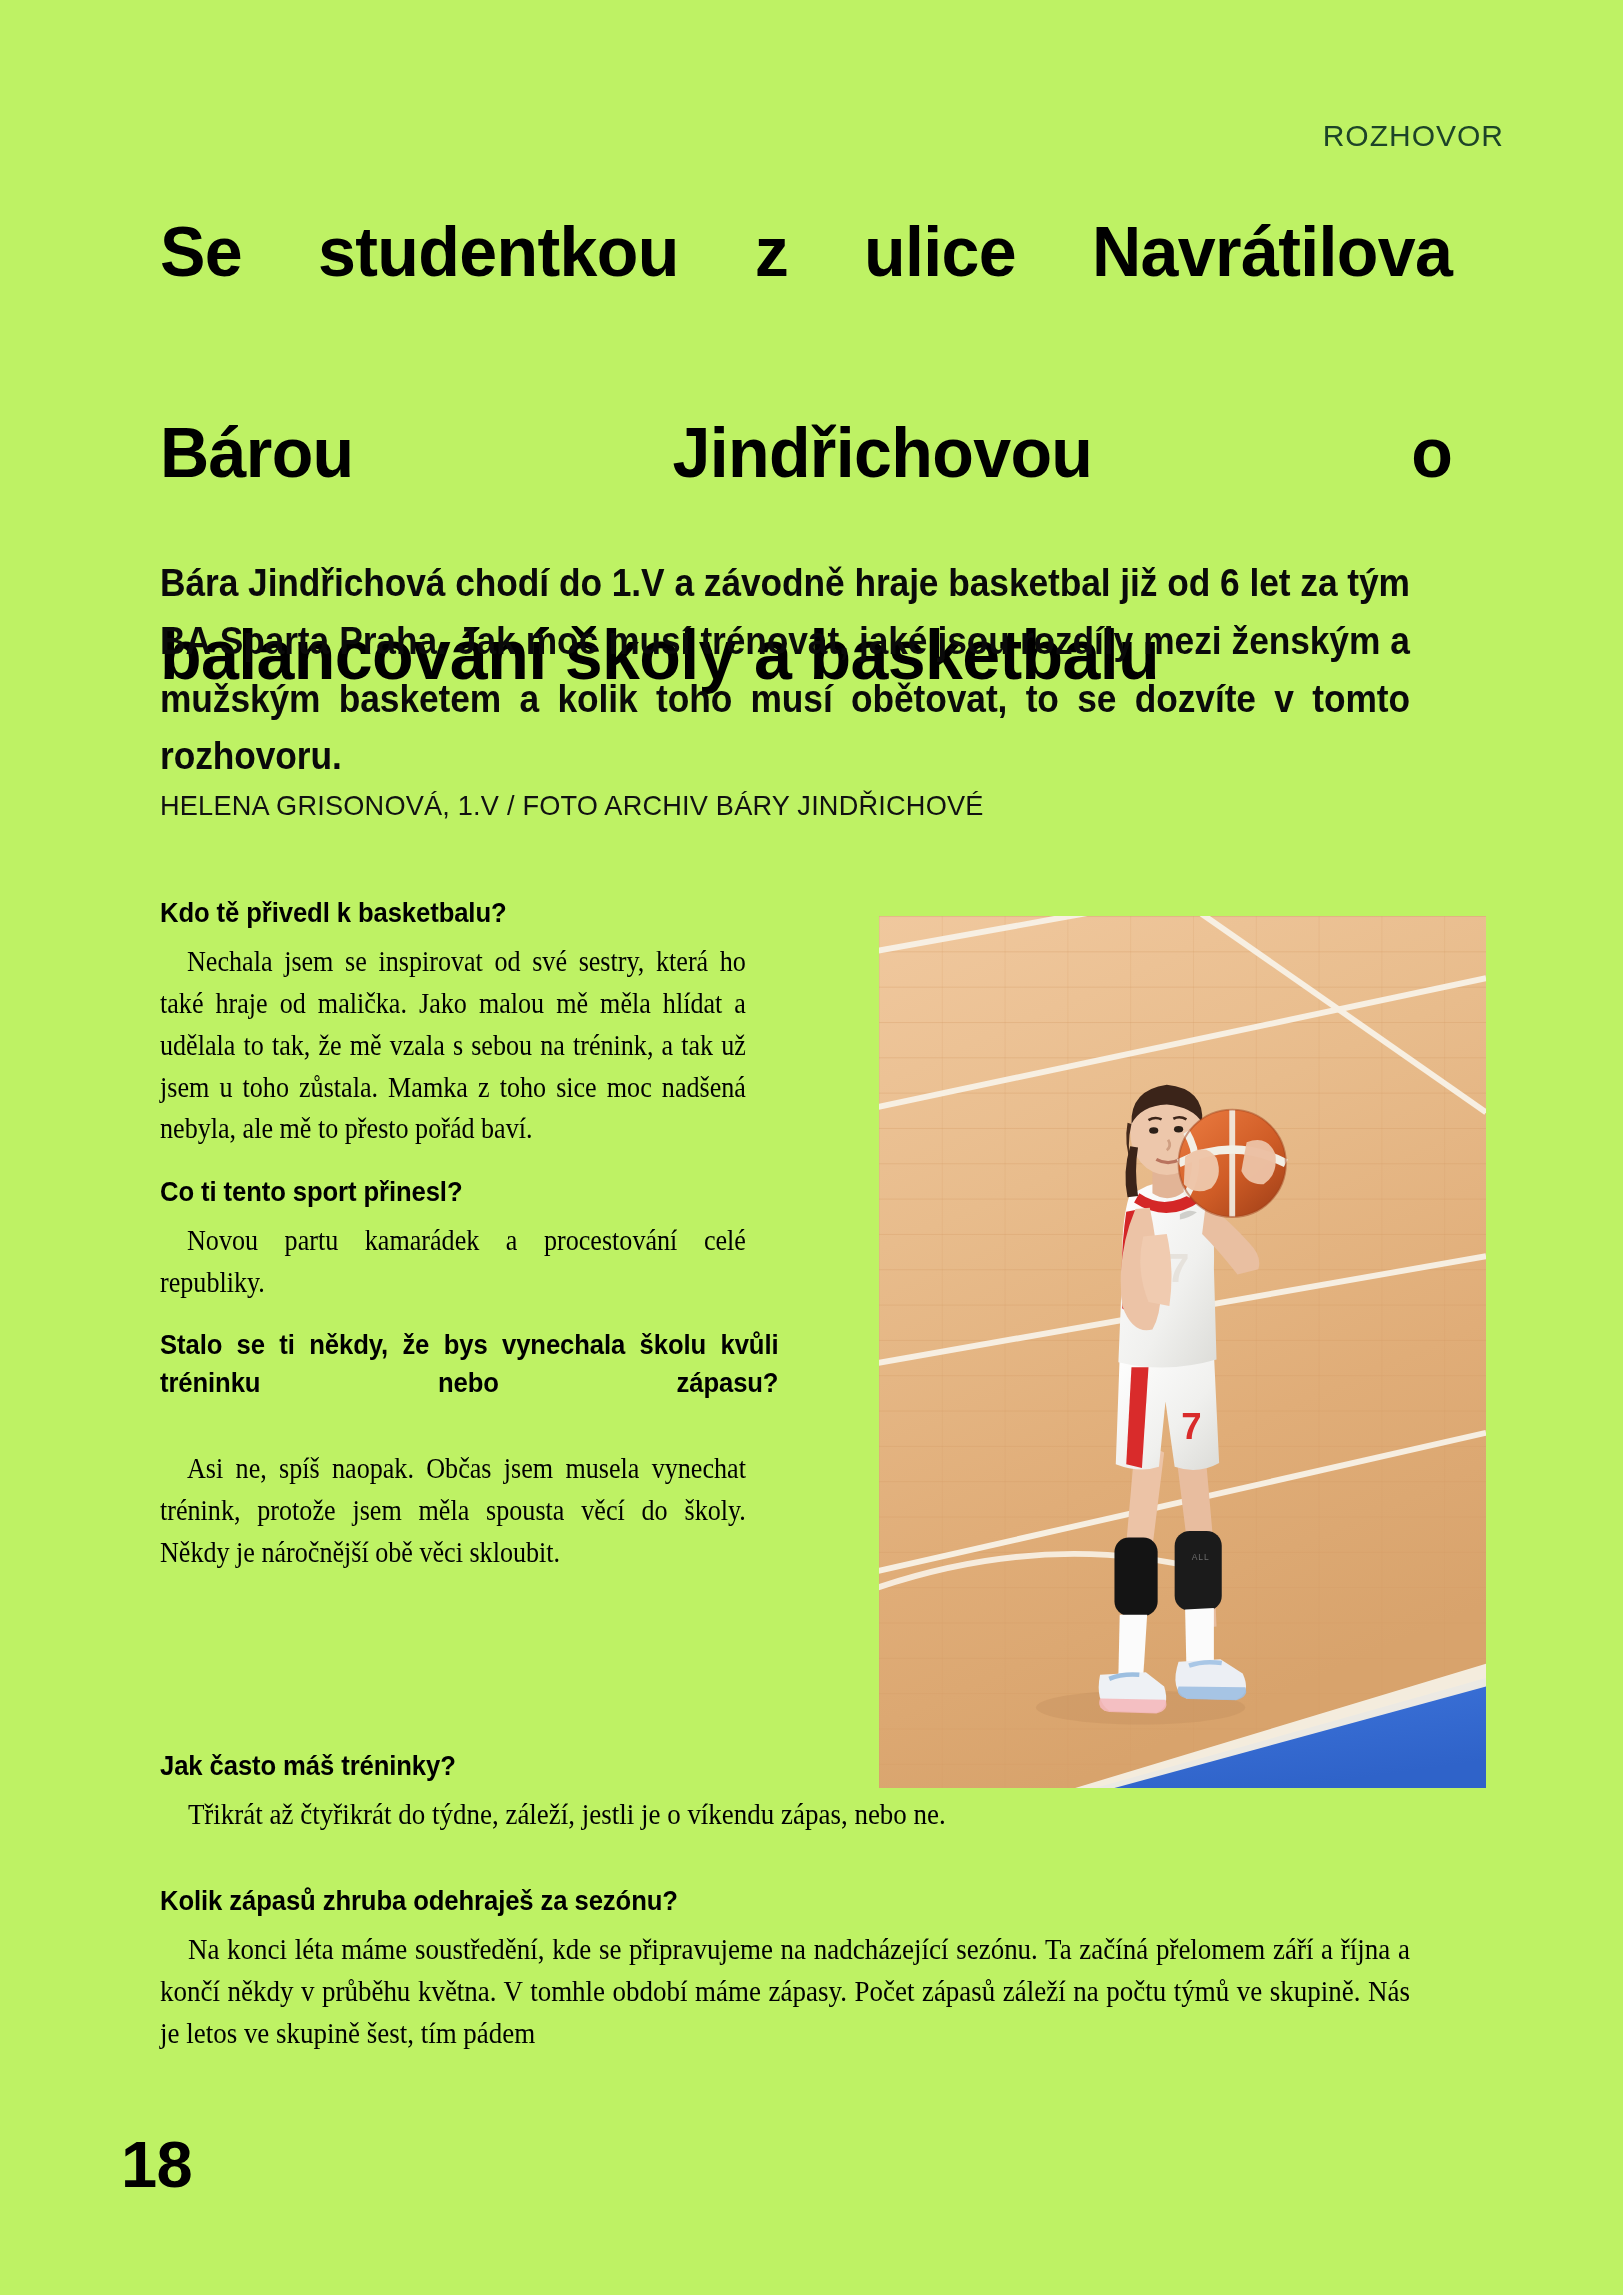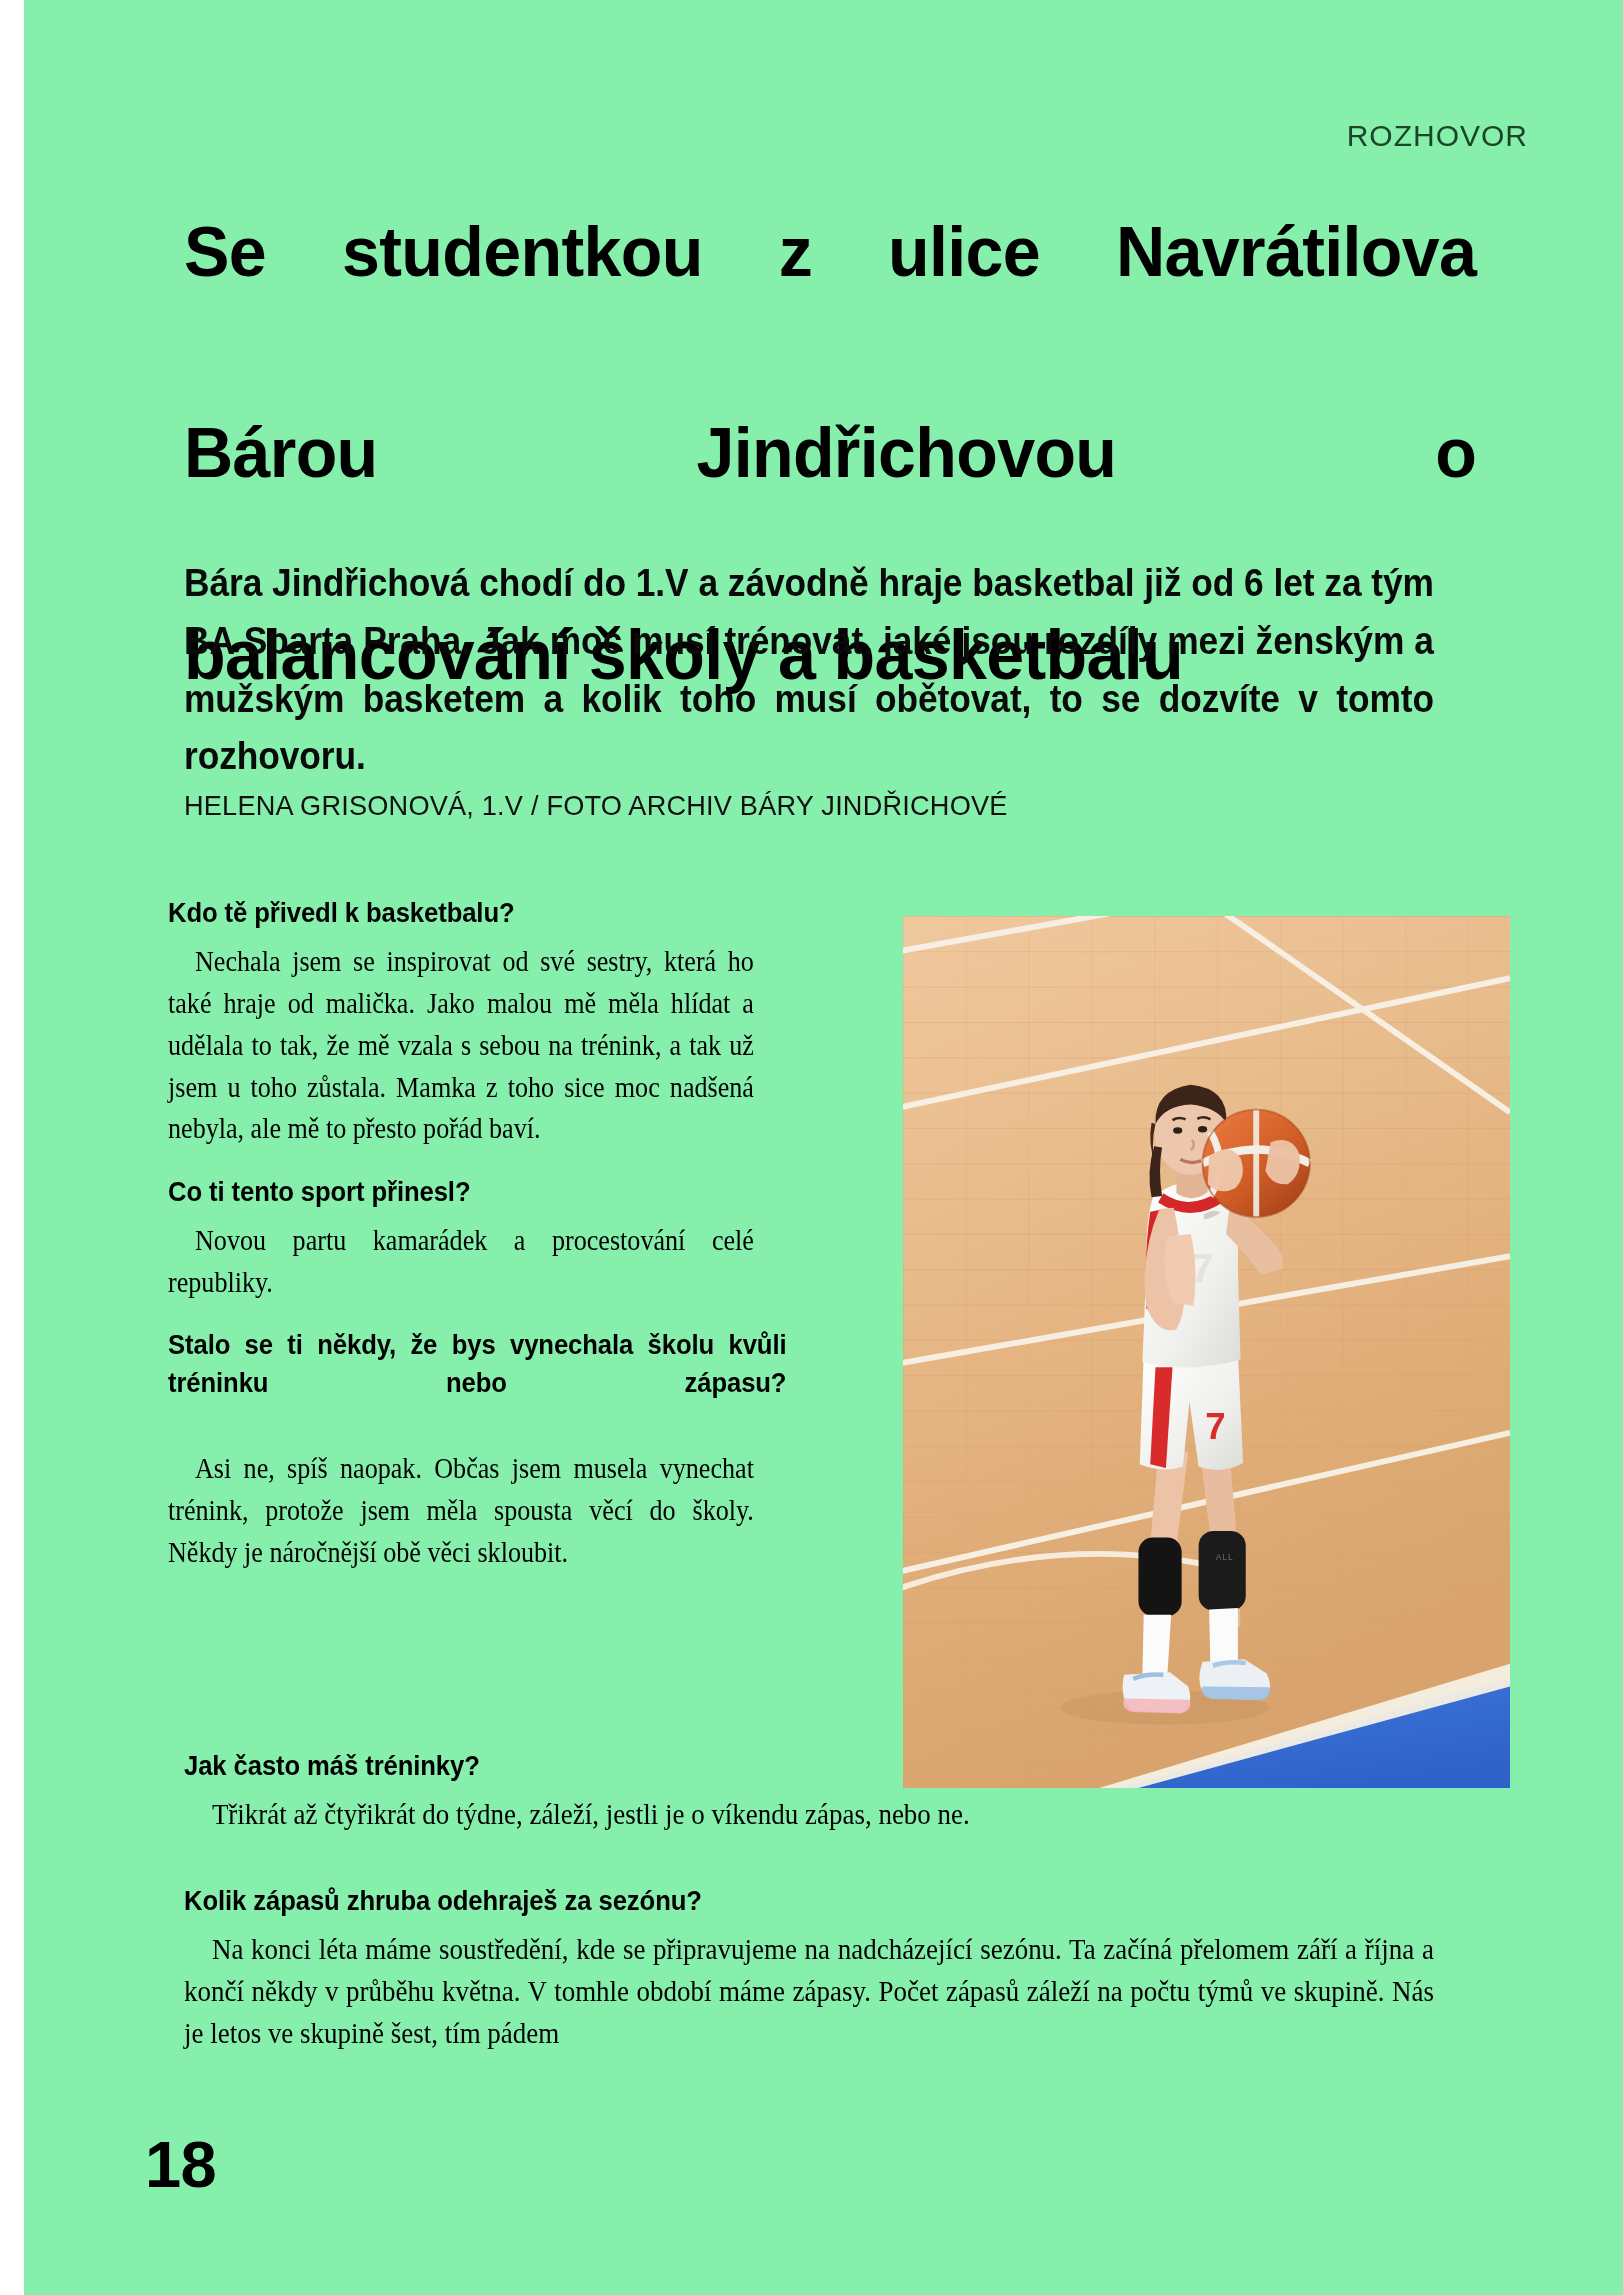--- a/index.html
+++ b/index.html
@@ -11,23 +11,22 @@
     width: 1623px;
     height: 2295px;
     position: relative;
     font-family: "Liberation Sans", sans-serif;
     -webkit-font-smoothing: antialiased;
   }
 
   .page {
     position: absolute;
     inset: 0;
-    background: #86efac;
+    background: #bef264;
     overflow: hidden;
-    margin-left: 24px;
   }
 
   
   .kicker {
     position: absolute;
     left: 160px;
     top: 119px;
     width: 1344px;
     text-align: right;
     font-family: "Liberation Sans", sans-serif;
@@ -94,21 +93,21 @@
     font-size: 28px;
     letter-spacing: 0.2px;
     color: #111111;
     transform: scaleX(0.97);
     transform-origin: left top;
   }
 
   
   .col-left {
     position: absolute;
-    left: 144px;
+    left: 160px;
     top: 895px;
     width: 651px;
   }
 
   .q {
     font-family: "Liberation Sans", sans-serif;
     font-weight: 700;
     font-size: 27px;
     line-height: 1.38;
     color: #000000;

